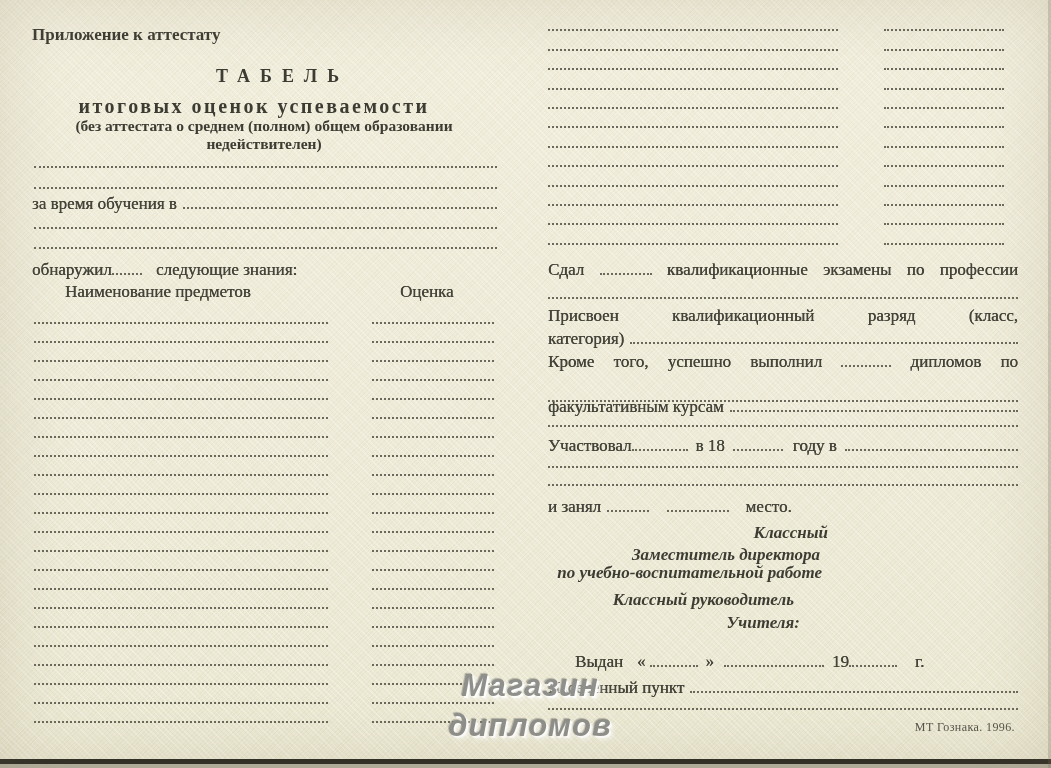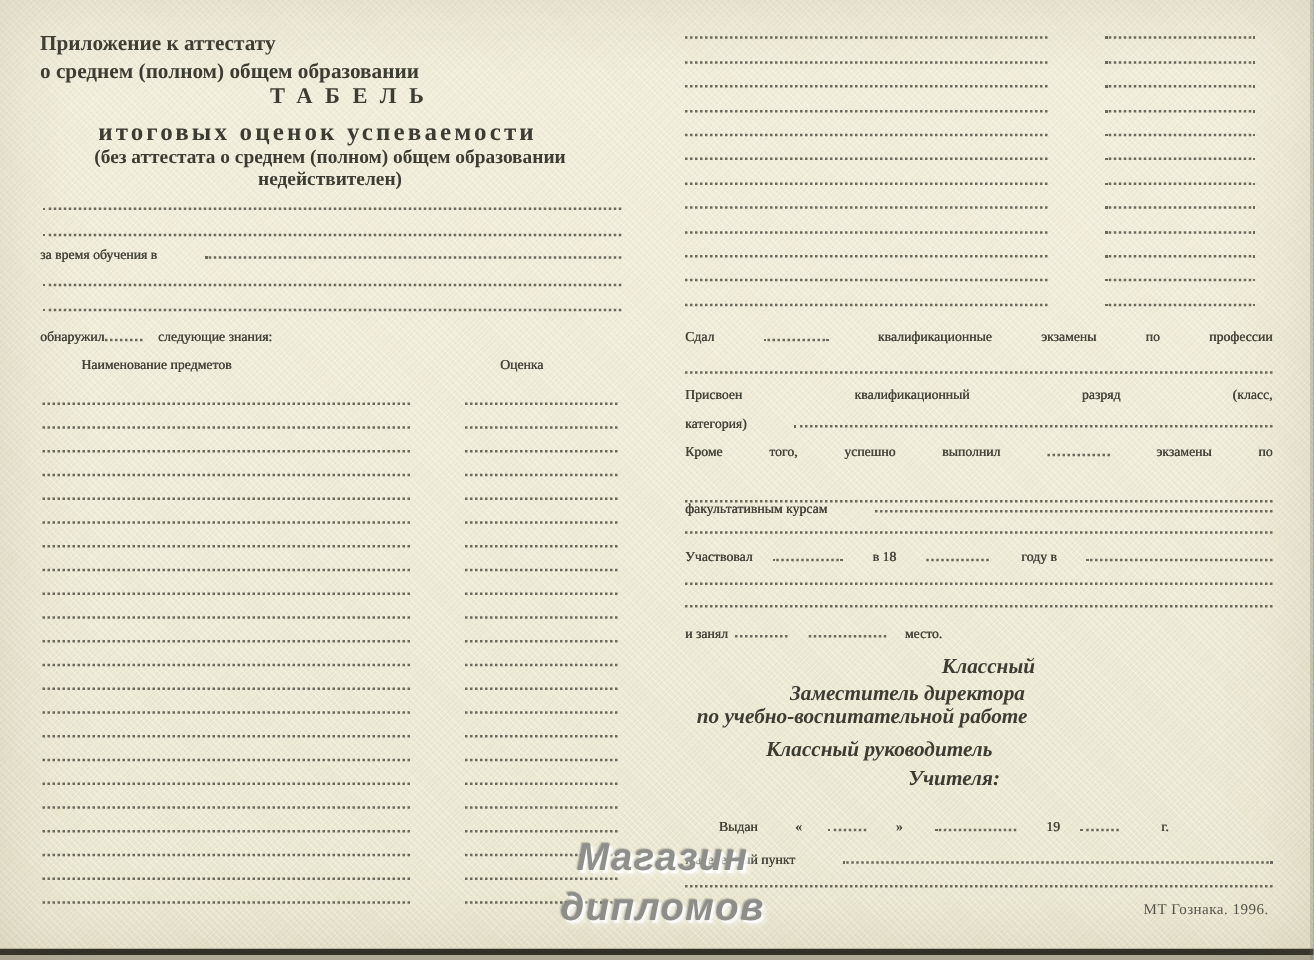--- a/index.html
+++ b/index.html
@@ -16,21 +16,21 @@
       repeating-linear-gradient(45deg, rgba(255,255,255,0.30) 0 1px, rgba(0,0,0,0) 1px 4px),
       repeating-linear-gradient(-45deg, rgba(168,160,118,0.07) 0 1px, rgba(0,0,0,0) 1px 3px),
       linear-gradient(180deg,#f1eedc 0%,#eeebd8 55%,#ebe8d2 100%);
   }
   #doc::after{
     content:""; position:absolute; inset:0; pointer-events:none;
     box-shadow:inset 0 0 70px rgba(135,125,85,0.22);
   }
   .abs{position:absolute;}
   .b{font-weight:bold;color:var(--ink-bold);}
-  .txt{font-size:11px; line-height:20px; text-shadow:0.3px 0 0 currentColor;gap:16px;}
+  .txt{font-size:17px; line-height:20px; text-shadow:0.3px 0 0 currentColor;}
   
   .hr{position:absolute; height:0; border-top:2px dotted var(--dots);}
   .idots{display:inline-block; height:2px; border-bottom:2px dotted var(--dots); vertical-align:baseline;}
   .flexline{display:flex; align-items:baseline;}
   .fdots{flex:1 1 auto; height:2px; border-bottom:2px dotted var(--dots); align-self:baseline;}
   .just{text-align:justify; text-align-last:justify;}
   
   .hdr-small{font-size:17px; line-height:21px;}
   .title{font-size:18px; letter-spacing:10px; text-align:center;}
   .subtitle{font-size:20px; letter-spacing:2.5px; text-align:center;}
@@ -67,21 +67,20 @@
   .edge-light{left:0; right:0; top:764px; height:4px; background:#b3b0a0;}
   .edge-right{top:0; bottom:0; right:0; width:3px; background:rgba(110,105,85,0.25);}
   .gap6{display:inline-block; width:6px;}
 </style>
 </head>
 <body>
 
 <div id="doc">
 
   <div class="abs hdr-small b" style="left:32px; top:24px;">Приложение к аттестату</div>
-  <div class="abs hdr-small b" style="left:32px; top:46px;">о среднем (полном) общем образовании</div>
   <div class="abs title b" style="left:60px; top:66px; width:445px;">ТАБЕЛЬ</div>
   <div class="abs subtitle b" style="left:20px; top:95px; width:468px;">итоговых оценок успеваемости</div>
   <div class="abs note b" style="left:24px; top:117px; width:480px;">(без аттестата о среднем (полном) общем образовании недействителен)</div>
 
   <div class="hr" style="left:34px; top:166px; width:463px;"></div>
   <div class="hr" style="left:34px; top:187px; width:463px;"></div>
 
   <div class="abs txt flexline" style="left:32px; top:194px; width:465px;">
     <span>за время обучения в</span>
       <span class="gap6"></span>
@@ -289,21 +288,21 @@
   </div>
   <div class="abs txt flexline" style="left:548px; top:329px; width:470px;">
     <span>категория)</span>
       <span class="gap6"></span>
       <span class="fdots"></span>
   </div>
 
   <div class="abs txt just" style="left:548px; top:352px; width:470px;">
     <span>Кроме того, успешно выполнил</span>
     <span class="idots" style="width:50px;"></span>
-    <span>экзамены по</span>
+    <span>дипломов по</span>
   </div>
   <div class="abs txt flexline" style="left:548px; top:397px; width:470px;font-family:Liberation Serif, serif;">
     <span>факультативным курсам</span>
       <span class="gap6"></span>
       <span class="fdots"></span>
   </div>
   <div class="hr" style="left:548px; top:400px; width:470px;"></div>
   <div class="hr" style="left:548px; top:425px; width:470px;"></div>
 
   <div class="abs txt flexline" style="left:548px; top:436px; width:470px;">

